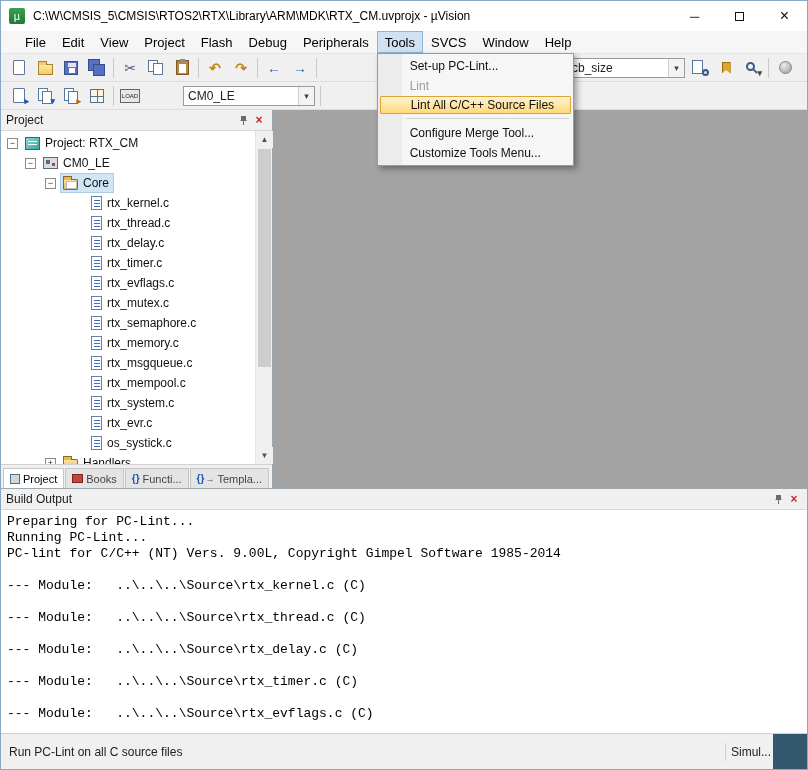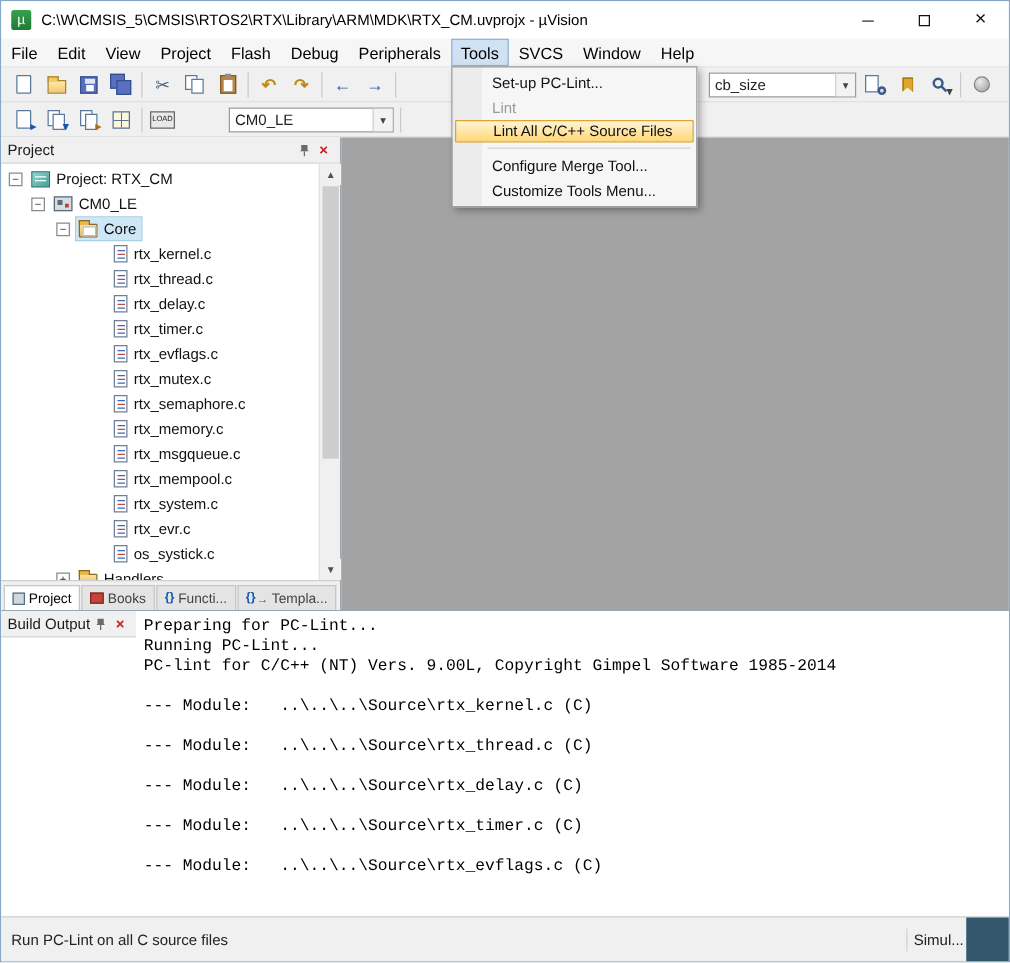--- a/index.html
+++ b/index.html
@@ -9,21 +9,21 @@
   .window { width:808px; height:770px; border:1px solid #86a7c5; display:flex; flex-direction:column; background:#f0f0f0; position:relative; }
 
   
   .titlebar { height:30px; background:#fff; display:flex; align-items:center; padding-left:8px; flex:0 0 auto; }
   .app-icon { width:16px; height:16px; margin-right:8px; background:linear-gradient(#37a24e,#1d7a36); border-radius:2px; color:#fff; font-size:11px; display:flex; align-items:center; justify-content:center; flex:0 0 auto; }
   .title-text { font-size:12px; color:#000; flex:1; white-space:nowrap; overflow:hidden; }
   .win-btn { width:45px; height:30px; display:flex; align-items:center; justify-content:center; font-size:13px; color:#111; flex:0 0 auto; }
   .max-box { width:9px; height:9px; border:1px solid #111; display:inline-block; }
 
   
-  .menubar { height:23px; background:#f6f6f6; display:flex; align-items:stretch; padding-left:0; font-size:13px; border-bottom:1px solid #e4e4e4; flex:0 0 auto; }
+  .menubar { height:23px; background:#f6f6f6; display:flex; align-items:stretch; padding-left:16px; font-size:13px; border-bottom:1px solid #e4e4e4; flex:0 0 auto; }
   .menu-item { display:flex; align-items:center; padding:0 8px; color:#000; position:relative; white-space:nowrap; }
   .menu-item.active { background:#cfe1f3; border:1px solid #90b4d6; padding:0 7px; }
 
   .dropdown { position:absolute; top:21px; left:-1px; width:197px; background:linear-gradient(to right,#ececec 0,#ececec 24px,#f6f6f6 24px); border:1px solid #9a9a9a; box-shadow:3px 3px 6px rgba(0,0,0,0.35); padding:2px; z-index:100; }
   .mi { height:20px; line-height:20px; padding-left:30px; font-size:12px; color:#111; white-space:nowrap; font-weight:normal; }
   .mi.disabled { color:#9b9b9b; }
   .mi.selected { background:linear-gradient(#fef4d3,#ffd878); border:1px solid #dba434; border-radius:1px; height:18px; line-height:16px; }
   .m-sep { height:1px; background:#d4d4d4; margin:4px 2px 4px 26px; }
 
   
@@ -114,21 +114,21 @@
   .ptab { display:flex; align-items:center; gap:3px; padding:0 6px; border:1px solid #c6c6c6; border-bottom:none; background:#e4e4e4; color:#444; height:20px; margin-right:1px; white-space:nowrap; overflow:hidden; }
   .ptab.active { background:#fff; color:#000; }
   .tb-proj { width:10px; height:10px; background:#cfd8df; border:1px solid #55707e; flex:0 0 auto; }
   .tb-book { width:11px; height:9px; background:#c4433a; border:1px solid #7c241e; flex:0 0 auto; }
   .brace { color:#1a56b0; font-weight:bold; font-size:10px; flex:0 0 auto; }
   .brace-arrow { color:#555; font-size:9px; margin-left:-2px; flex:0 0 auto; }
 
   .editor { flex:1; background:#a3a3a3; }
 
   
-  .bpanel { height:244px; display:flex; flex:0 0 auto; background:#fff; }
+  .bpanel { height:244px; display:flex; flex-direction:column; flex:0 0 auto; background:#fff; }
   .bbody { flex:1; background:#fff; font-family:"Liberation Mono","DejaVu Sans Mono",monospace; font-size:13px; color:#000; padding:4px 6px; overflow:hidden; }
   .bo-line { height:16px; white-space:pre; }
 
   
   .statusbar { height:36px; background:#f0f0f0; border-top:1px solid #d0d0d0; display:flex; align-items:center; font-size:12px; color:#222; flex:0 0 auto; }
   .sb-left { padding-left:8px; flex:1; white-space:nowrap; overflow:hidden; }
   .sb-right { display:flex; align-items:center; height:100%; }
   .sb-sep { width:1px; height:18px; background:#cfcfcf; margin:0 5px; }
   .sb-sim { width:42px; white-space:nowrap; overflow:hidden; }
   .sb-dark { width:34px; height:100%; background:#33586e; }

